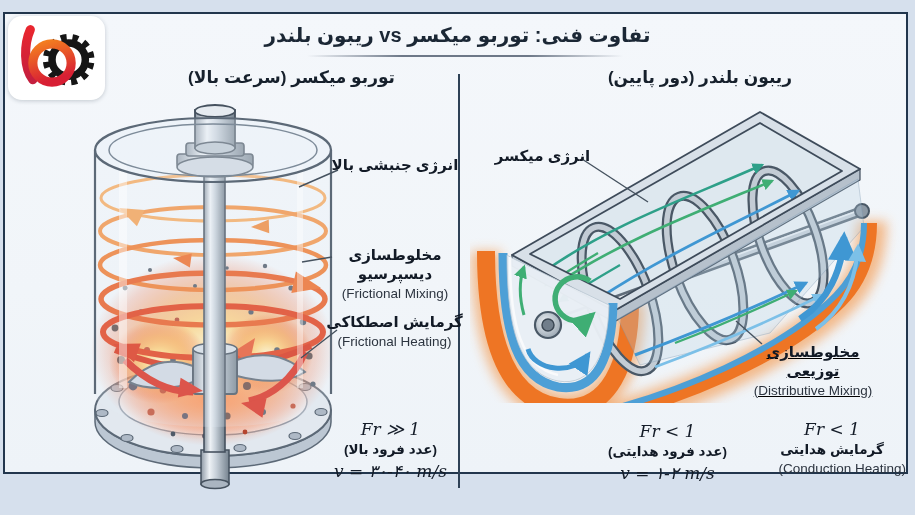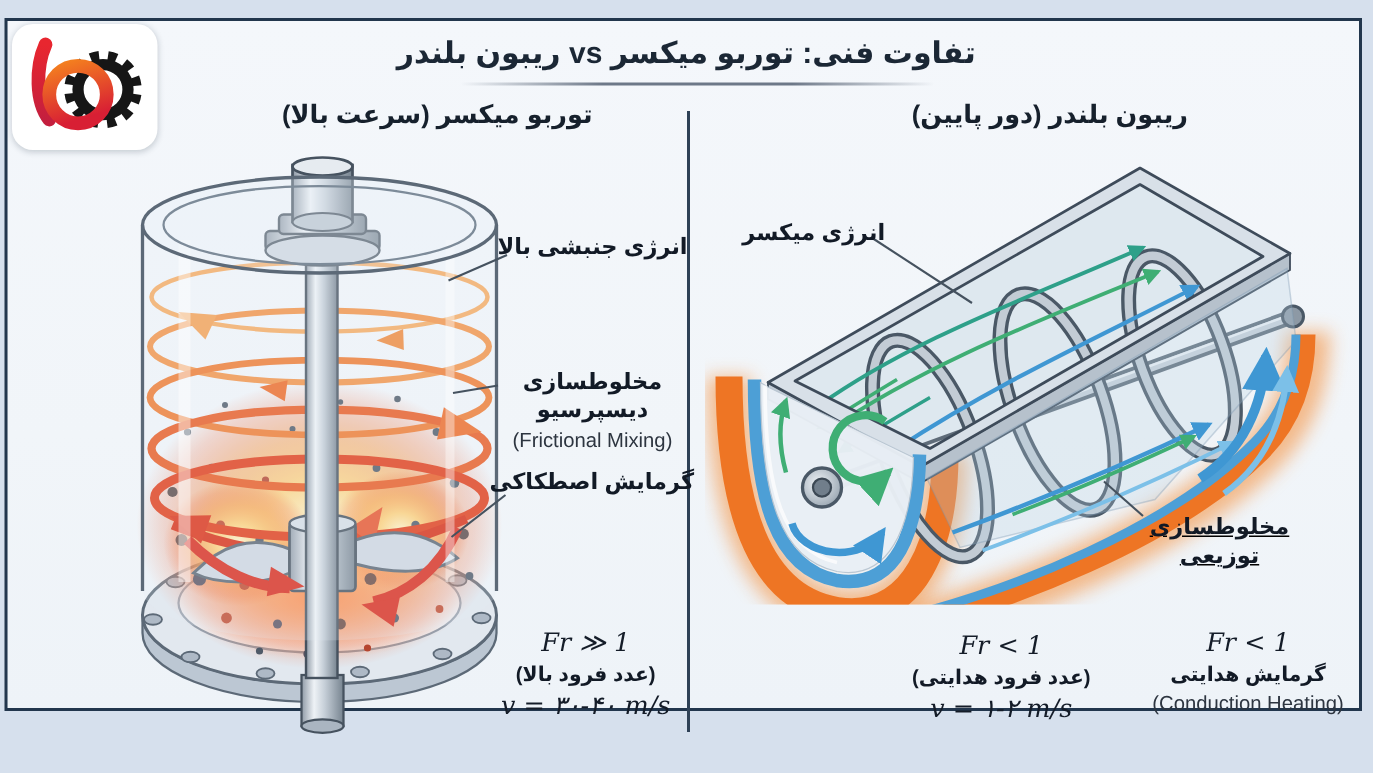--- a/index.html
+++ b/index.html
@@ -43,21 +43,21 @@
     position:absolute;text-align:center;direction:rtl;line-height:1.25;
   }
   .callout .fa{font-size:15px;font-weight:bold;color:#121a26;display:block;}
   .callout .en{font-size:13.5px;color:#2d3540;display:block;direction:ltr;margin-top:2px;}
   .metrics{position:absolute;text-align:center;line-height:1.3;}
   .metrics .math{
     font-family:"DejaVu Serif","Liberation Serif",serif;
     font-style:italic;font-size:17px;color:#141c28;display:block;
   }
   .metrics .note-fa{font-size:13.5px;font-weight:bold;color:#121a26;display:block;direction:rtl;margin:1px 0;}
-  .metrics .note-en{font-size:13.5px;color:#2d3540;display:block;}
+  .metrics .note-en{font-size:13.5px;color:#2d3540;display:block;text-align:right;}
   .leader-overlay{position:absolute;left:0;top:0;pointer-events:none;}
 </style>
 </head>
 <body>
 
 <div class="panel"></div>
 
 <div class="logo-card">
   <svg width="80" height="70" viewBox="0 0 96 84">
     <defs>
@@ -334,32 +334,34 @@
 
 <div class="callout" style="left:325px;top:156px;width:140px;">
   <span class="fa">انرژی جنبشی بالا</span>
 </div>
 <div class="callout" style="left:320px;top:246px;width:150px;">
   <span class="fa">مخلوطسازی دیسپرسیو</span>
   <span class="en">(Frictional Mixing)</span>
 </div>
 <div class="callout" style="left:322px;top:313px;width:145px;">
   <span class="fa">گرمایش اصطکاکی</span>
+  <span class="en">(Frictional Heating)</span>
 </div>
 <div class="metrics" style="left:318px;top:418px;width:145px;">
   <span class="math">Fr ≫ 1</span>
   <span class="note-fa">(عدد فرود بالا)</span>
   <span class="math">v = ۳۰-۴۰ m/s</span>
 </div>
 
 <div class="callout" style="left:475px;top:147px;width:135px;">
   <span class="fa">انرژی میکسر</span>
 </div>
 <div class="callout" style="left:738px;top:343px;width:150px;text-decoration:underline;">
   <span class="fa">مخلوطسازی توزیعی</span>
+  <span class="en">(Distributive Mixing)</span>
 </div>
 <div class="metrics" style="left:595px;top:420px;width:145px;">
   <span class="math">Fr &lt; 1</span>
   <span class="note-fa">(عدد فرود هدایتی)</span>
   <span class="math">v = ۱-۲ m/s</span>
 </div>
 <div class="metrics" style="left:758px;top:418px;width:148px;">
   <span class="math">Fr &lt; 1</span>
   <span class="note-fa">گرمایش هدایتی</span>
   <span class="note-en">(Conduction Heating)</span>

